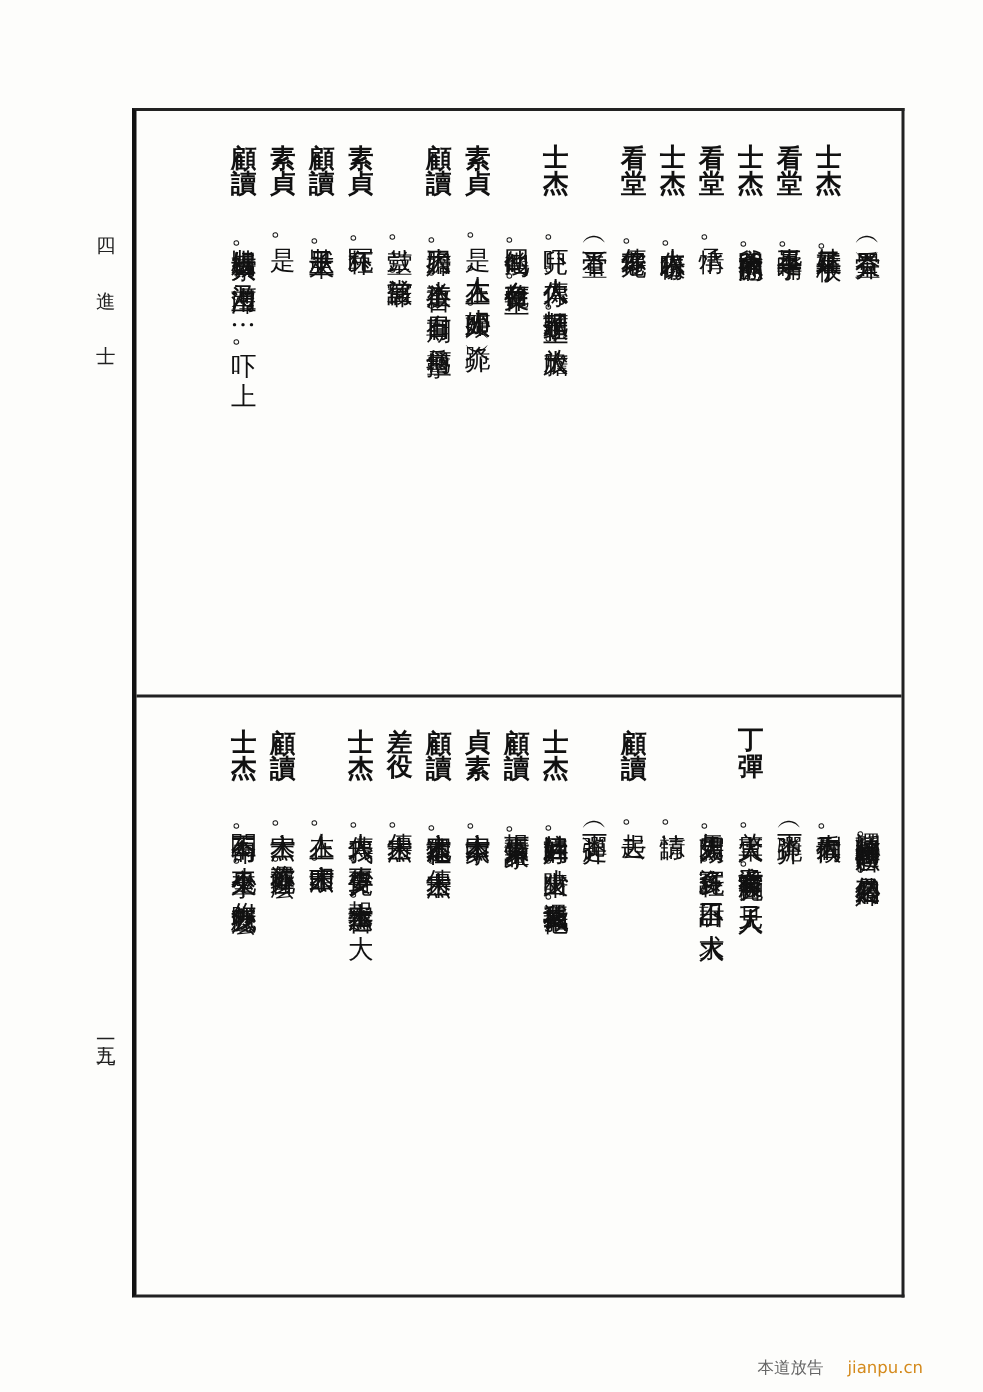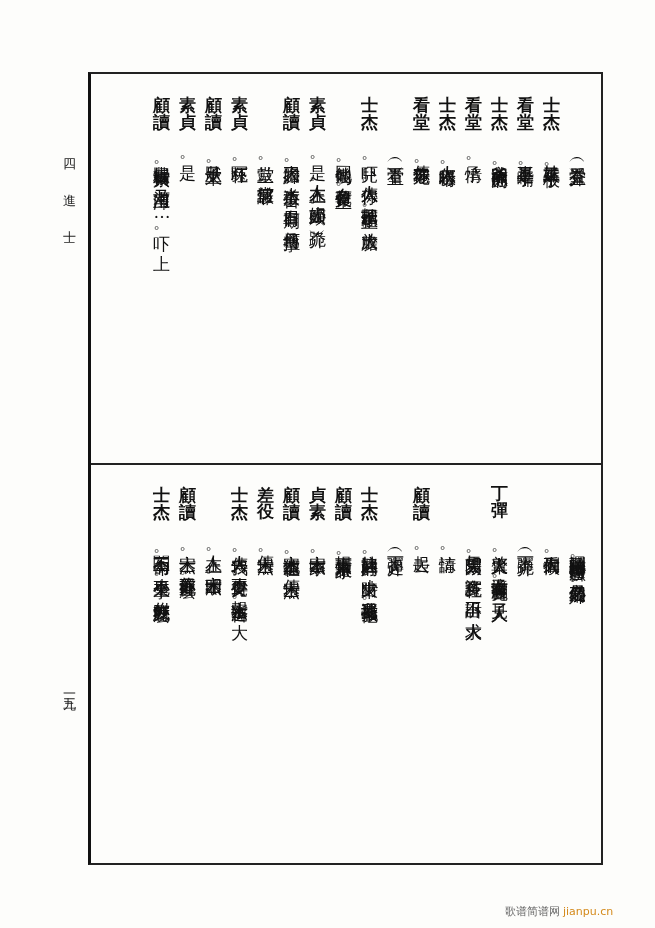--- a/index.html
+++ b/index.html
@@ -74,21 +74,21 @@
     .margin.header { top: 148px; letter-spacing: 36px; }
     .margin.pagenum { top: 686px; letter-spacing: 1px; }
     .watermark {
       position: absolute;
       left: 505px; top: 904px;
       font-family: "DejaVu Sans", sans-serif;
       font-size: 11px;
       color: #666;
       white-space: nowrap;
     }
-    .watermark .url { color: #d48a1c; margin-left: 3px; }
+    .watermark .url { color: #d48a1c; margin-left: 16px; }
   </style>
 </head>
 <body>
 
 <div class="margin header">四進士</div>
 <div class="margin pagenum">一九三</div>
 
 <div class="frame">
   <div class="half top">
     <div class="col stage">
@@ -218,14 +218,14 @@
         <span class="line">宋士杰。你還不曾死麼。</span>
       </div>
     <div class="col">
         <span class="speaker">士杰</span>
         <span class="line">閻王不勾命。小鬼不來拿。你叫我怎麼死</span>
       </div>
   </div>
 </div>
 
 <div class="watermark">
-  <span>歌谱简谱网</span><span class="url">jianpu.cn</span>
+  <span>本道放告</span><span class="url">jianpu.cn</span>
 </div>
 
 </body></html>

